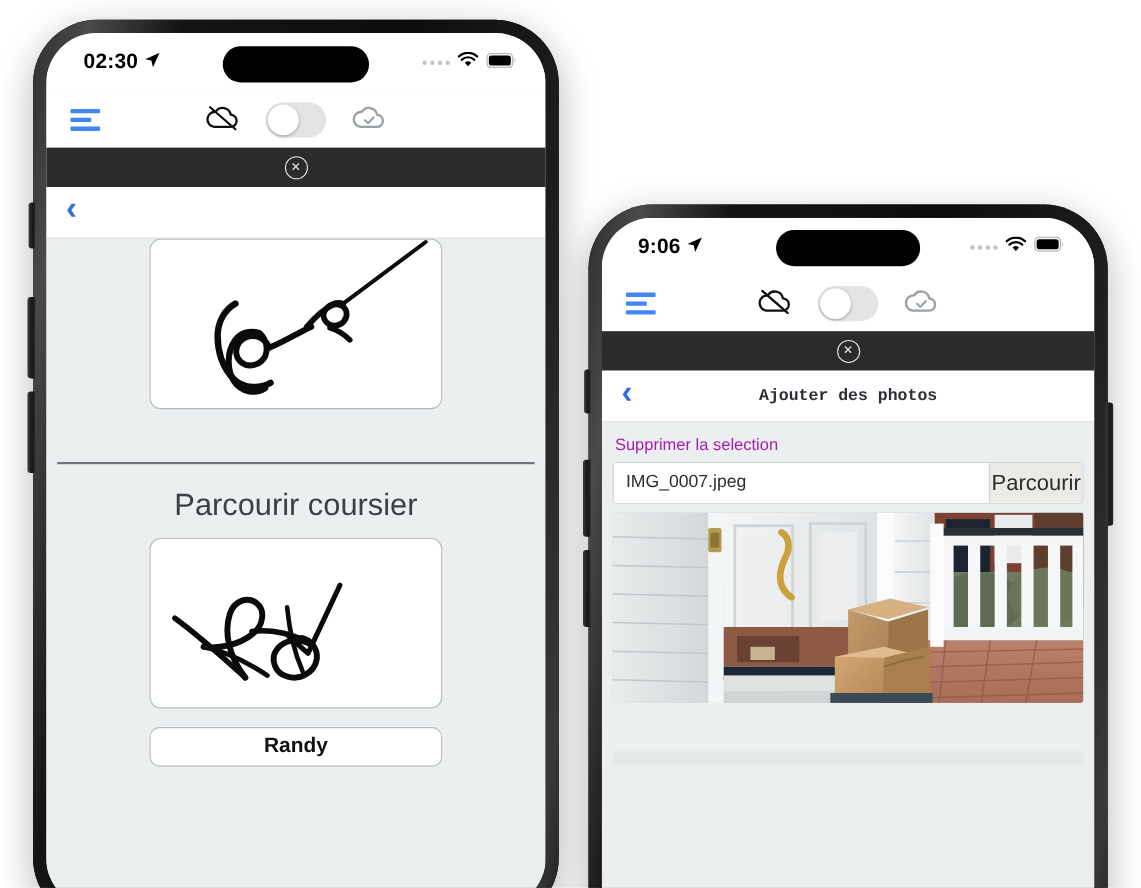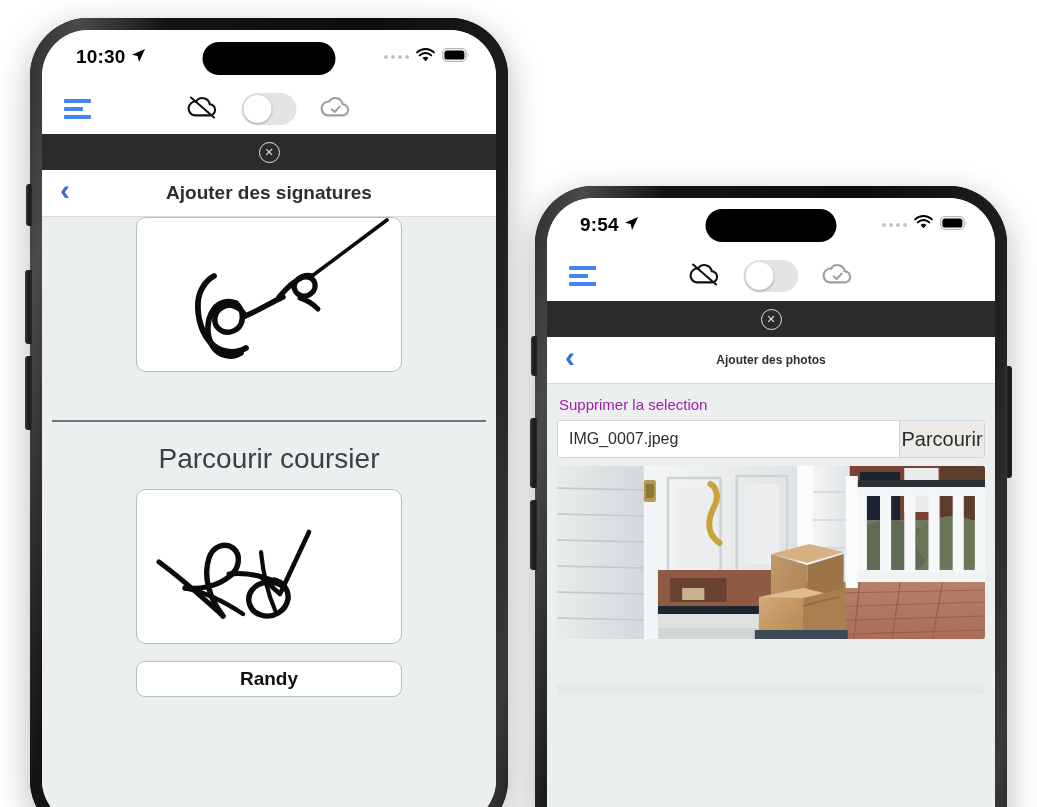--- a/index.html
+++ b/index.html
@@ -88,21 +88,21 @@
 
     <div class="sbtn left" style="left:-4px;top:166px;width:6px;height:42px;"></div>
     <div class="sbtn left" style="left:-5px;top:252px;width:7px;height:74px;"></div>
     <div class="sbtn left" style="left:-5px;top:338px;width:7px;height:74px;"></div>
 
     <div class="inner" style="left:12px;top:12px;right:12px;bottom:12px;">
       <div class="screen">
 
         <div class="statusbar" style="height:54px;">
           <div class="sb-time" style="left:34px;height:54px;font-size:19px;">
-            <span>10:30</span>
+            <span>02:30</span>
             <span class="loc-arrow">
               <svg width="15" height="15" viewBox="0 0 16 16">
                   <path d="M15 1 L1 7.2 L7 8.6 L8.6 15 Z" fill="#000"></path>
                 </svg>
             </span>
           </div>
           <div class="island" style="width:133px;height:33px;top:12px;"></div>
           <div class="sb-right" style="right:26px;height:54px;">
             <span class="dots">
               <i style="width:4px;height:4px;"></i>
@@ -151,21 +151,20 @@
             </span>
           </div>
         </div>
 
         <div class="blackbar" style="height:36px;">
           <span class="closecirc" style="width:19px;height:19px;border-width:1.6px;font-size:11px;">✕</span>
         </div>
 
         <div class="navbar" style="height:46px;">
           <span class="chev" style="left:18px;font-size:30px;top:5px;">‹</span>
-          <span class="navtitle" style="font-size:19px;">Ajouter des signatures</span>
         </div>
 
         <div class="content" style="height:660px;">
 
           <div>
             <div class="sig-box" style="width:264px;height:153px;">
               <svg width="264" height="153" viewBox="0 0 264 153">
                 <g fill="none" stroke="#0b0b0b" stroke-linecap="round" stroke-linejoin="round">
                   <path d="M250 2 L175 58" stroke-width="3.6"></path>
                   <path d="M175 58 c-6 -2 -14 1 -17 7 c-3 6 2 13 9 13 c7 0 12 -6 11 -12 c-1 -6 -8 -9 -14 -6 c-9 4 -16 12 -22 19" stroke-width="5.2"></path>
@@ -212,21 +211,21 @@
     <div class="sbtn left" style="left:-4px;top:150px;width:6px;height:40px;"></div>
     <div class="sbtn left" style="left:-5px;top:232px;width:7px;height:70px;"></div>
     <div class="sbtn left" style="left:-5px;top:314px;width:7px;height:70px;"></div>
     <div class="sbtn right" style="right:-5px;top:180px;width:7px;height:112px;"></div>
 
     <div class="inner" style="left:12px;top:12px;right:12px;bottom:12px;">
       <div class="screen">
 
         <div class="statusbar" style="height:53px;">
           <div class="sb-time" style="left:33px;height:53px;font-size:19px;">
-            <span>9:54</span>
+            <span>9:06</span>
             <span class="loc-arrow">
               <svg width="15" height="15" viewBox="0 0 16 16">
                   <path d="M15 1 L1 7.2 L7 8.6 L8.6 15 Z" fill="#000"></path>
                 </svg>
             </span>
           </div>
           <div class="island" style="width:131px;height:33px;top:11px;"></div>
           <div class="sb-right" style="right:27px;height:53px;">
             <span class="dots">
               <i style="width:4px;height:4px;"></i>
@@ -275,21 +274,21 @@
             </span>
           </div>
         </div>
 
         <div class="blackbar" style="height:36px;">
           <span class="closecirc" style="width:19px;height:19px;border-width:1.6px;font-size:11px;">✕</span>
         </div>
 
         <div class="navbar" style="height:46px;">
           <span class="chev" style="left:18px;font-size:30px;top:5px;">‹</span>
-          <span class="navtitle" style="font-size:12px;">Ajouter des photos</span>
+          <span class="navtitle" style="font-size:15px;font-family:Liberation Mono, monospace;">Ajouter des photos</span>
         </div>
 
         <div class="content" style="height:580px;padding-top:10px;">
 
           <div class="link" style="padding:2px 0 7px 12px;font-size:15px;">Supprimer la selection</div>
 
           <div class="filerow" style="margin:0 10px;height:36px;">
             <span class="filename" style="padding-left:11px;font-size:16px;">IMG_0007.jpeg</span>
             <span class="browse" style="width:84px;font-size:20px;">Parcourir</span>
           </div>

